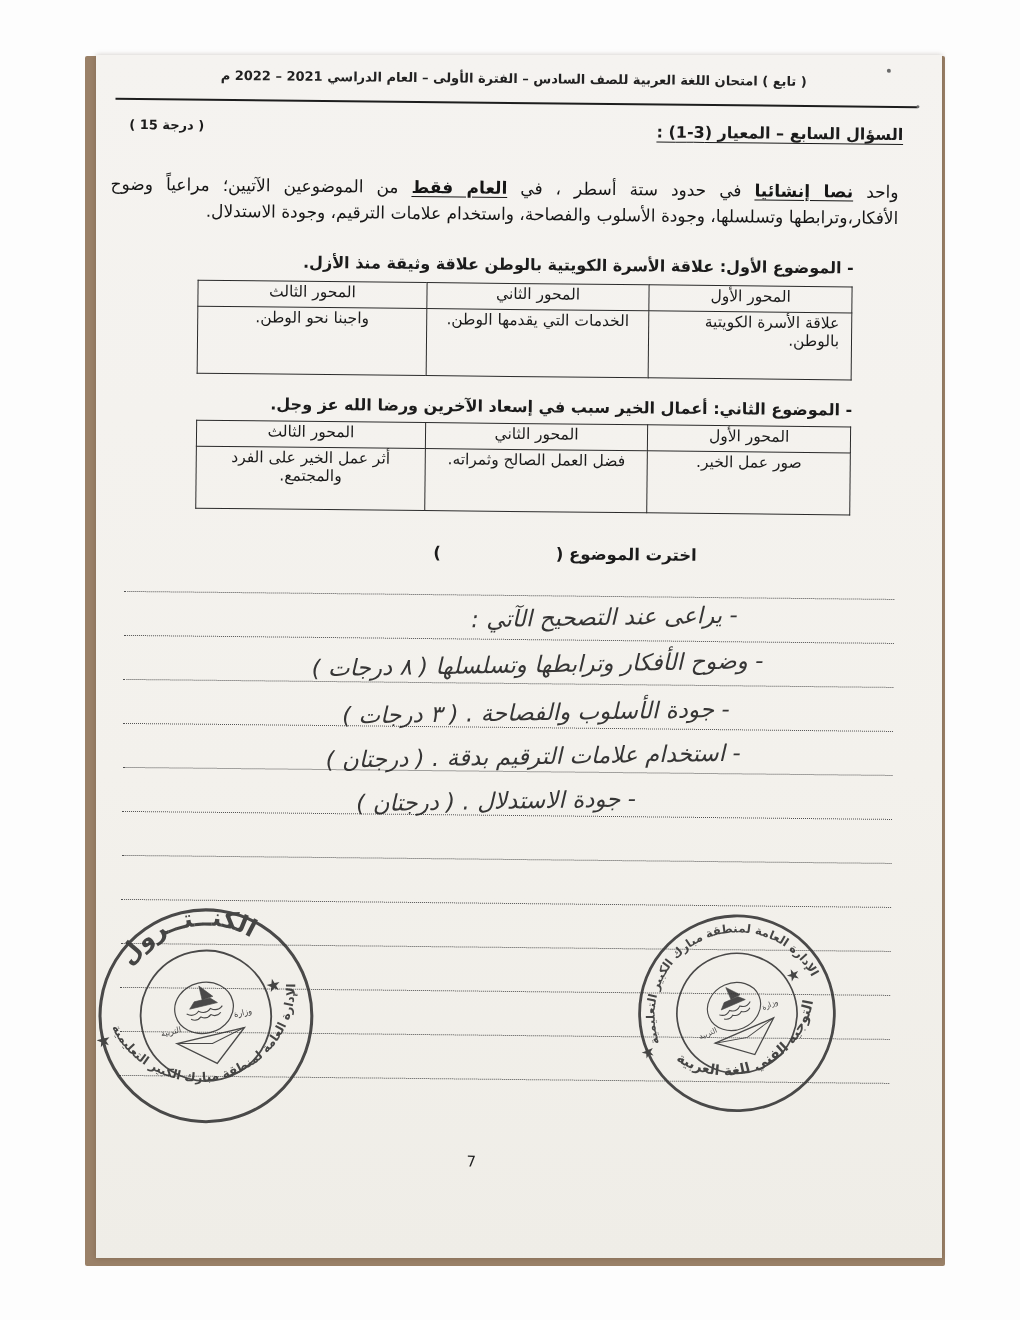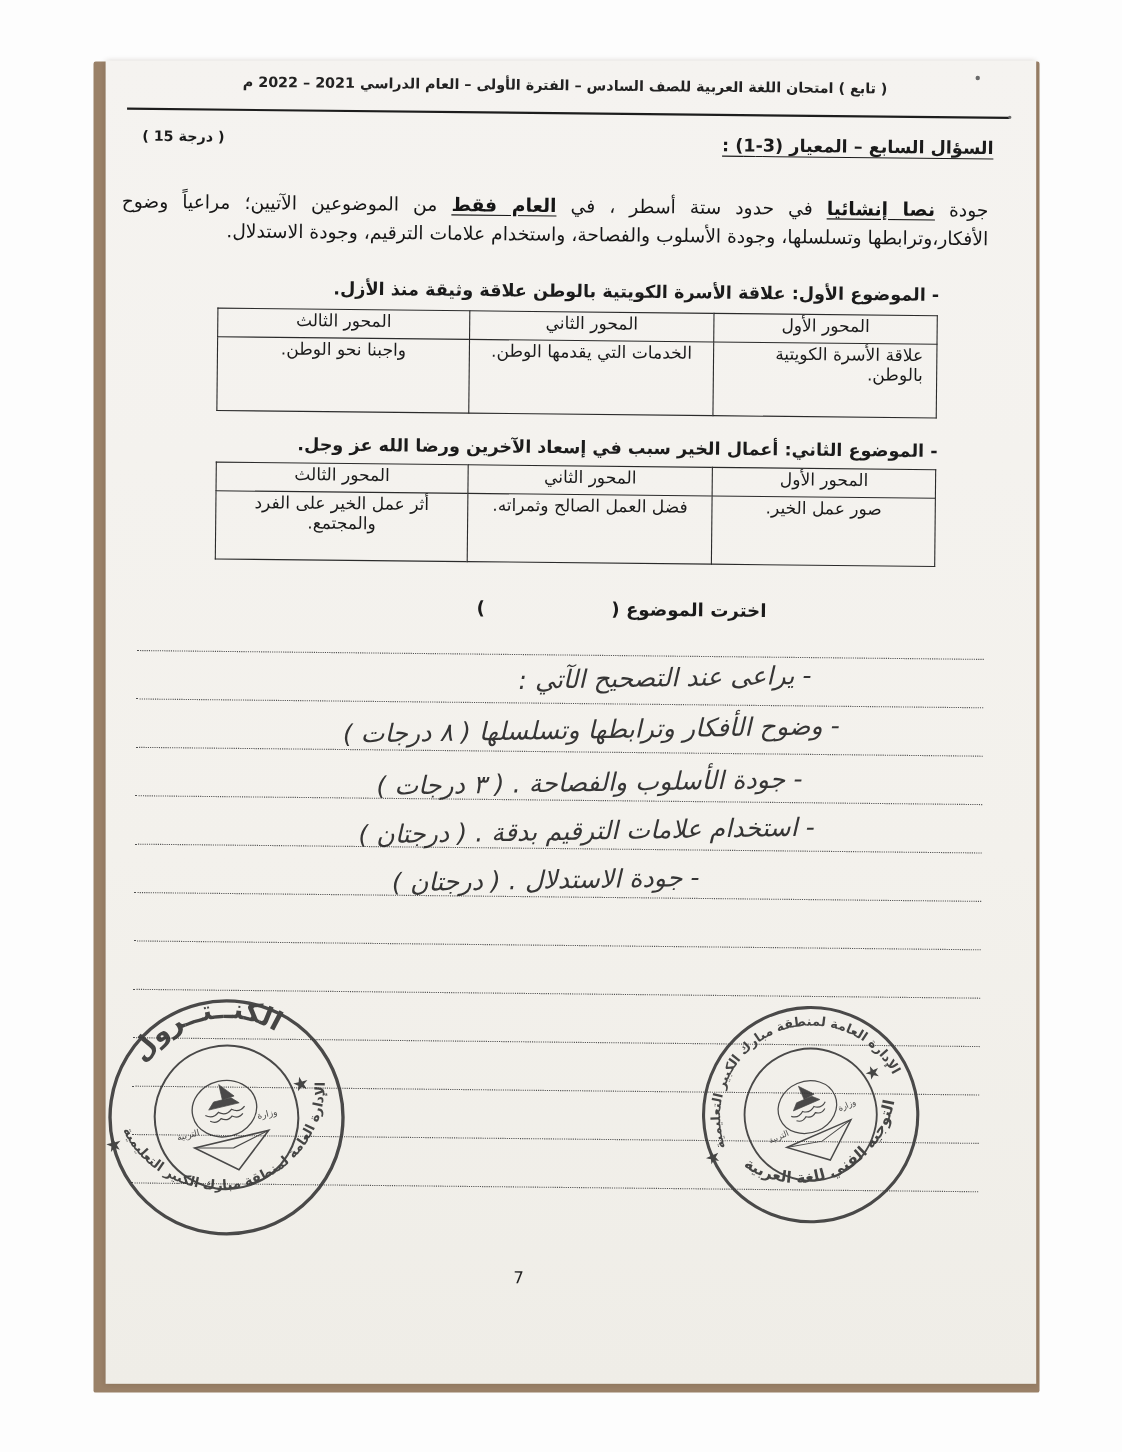--- a/index.html
+++ b/index.html
@@ -80,21 +80,21 @@
     <div class="content">
 
       <div class="exam-header">( تابع ) امتحان اللغة العربية للصف السادس –  الفترة الأولى –  العام الدراسي 2021 – 2022 م</div>
       <div class="header-rule"></div>
 
       <div class="title-row">
         <div class="q-title">السؤال السابع – المعيار (3-1) :</div>
         <div class="marks" dir="ltr">( 15 درجة )</div>
       </div>
 
-      <p class="instructions"><span>جودة </span><span class="bu">نصا إنشائيا</span><span> في حدود ستة أسطر ، في </span><span class="bu">العام فقط</span><span> من الموضوعين الآتيين؛ مراعياً وضوح الأفكار،وترابطها وتسلسلها، وجودة الأسلوب والفصاحة، واستخدام علامات الترقيم، وجودة الاستدلال.</span></p>
+      <p class="instructions"><span>واحد </span><span class="bu">نصا إنشائيا</span><span> في حدود ستة أسطر ، في </span><span class="bu">العام فقط</span><span> من الموضوعين الآتيين؛ مراعياً وضوح الأفكار،وترابطها وتسلسلها، وجودة الأسلوب والفصاحة، واستخدام علامات الترقيم، وجودة الاستدلال.</span></p>
 
       <div class="topic-heading t1h">-  الموضوع الأول: علاقة الأسرة الكويتية بالوطن علاقة وثيقة منذ الأزل.</div>
       <table class="axis-table t1">
         <tbody>
           <tr>
             <td class="hdr c1">المحور الأول</td>
             <td class="hdr c2">المحور الثاني</td>
             <td class="hdr c3">المحور الثالث</td>
           </tr>
           <tr class="body">

